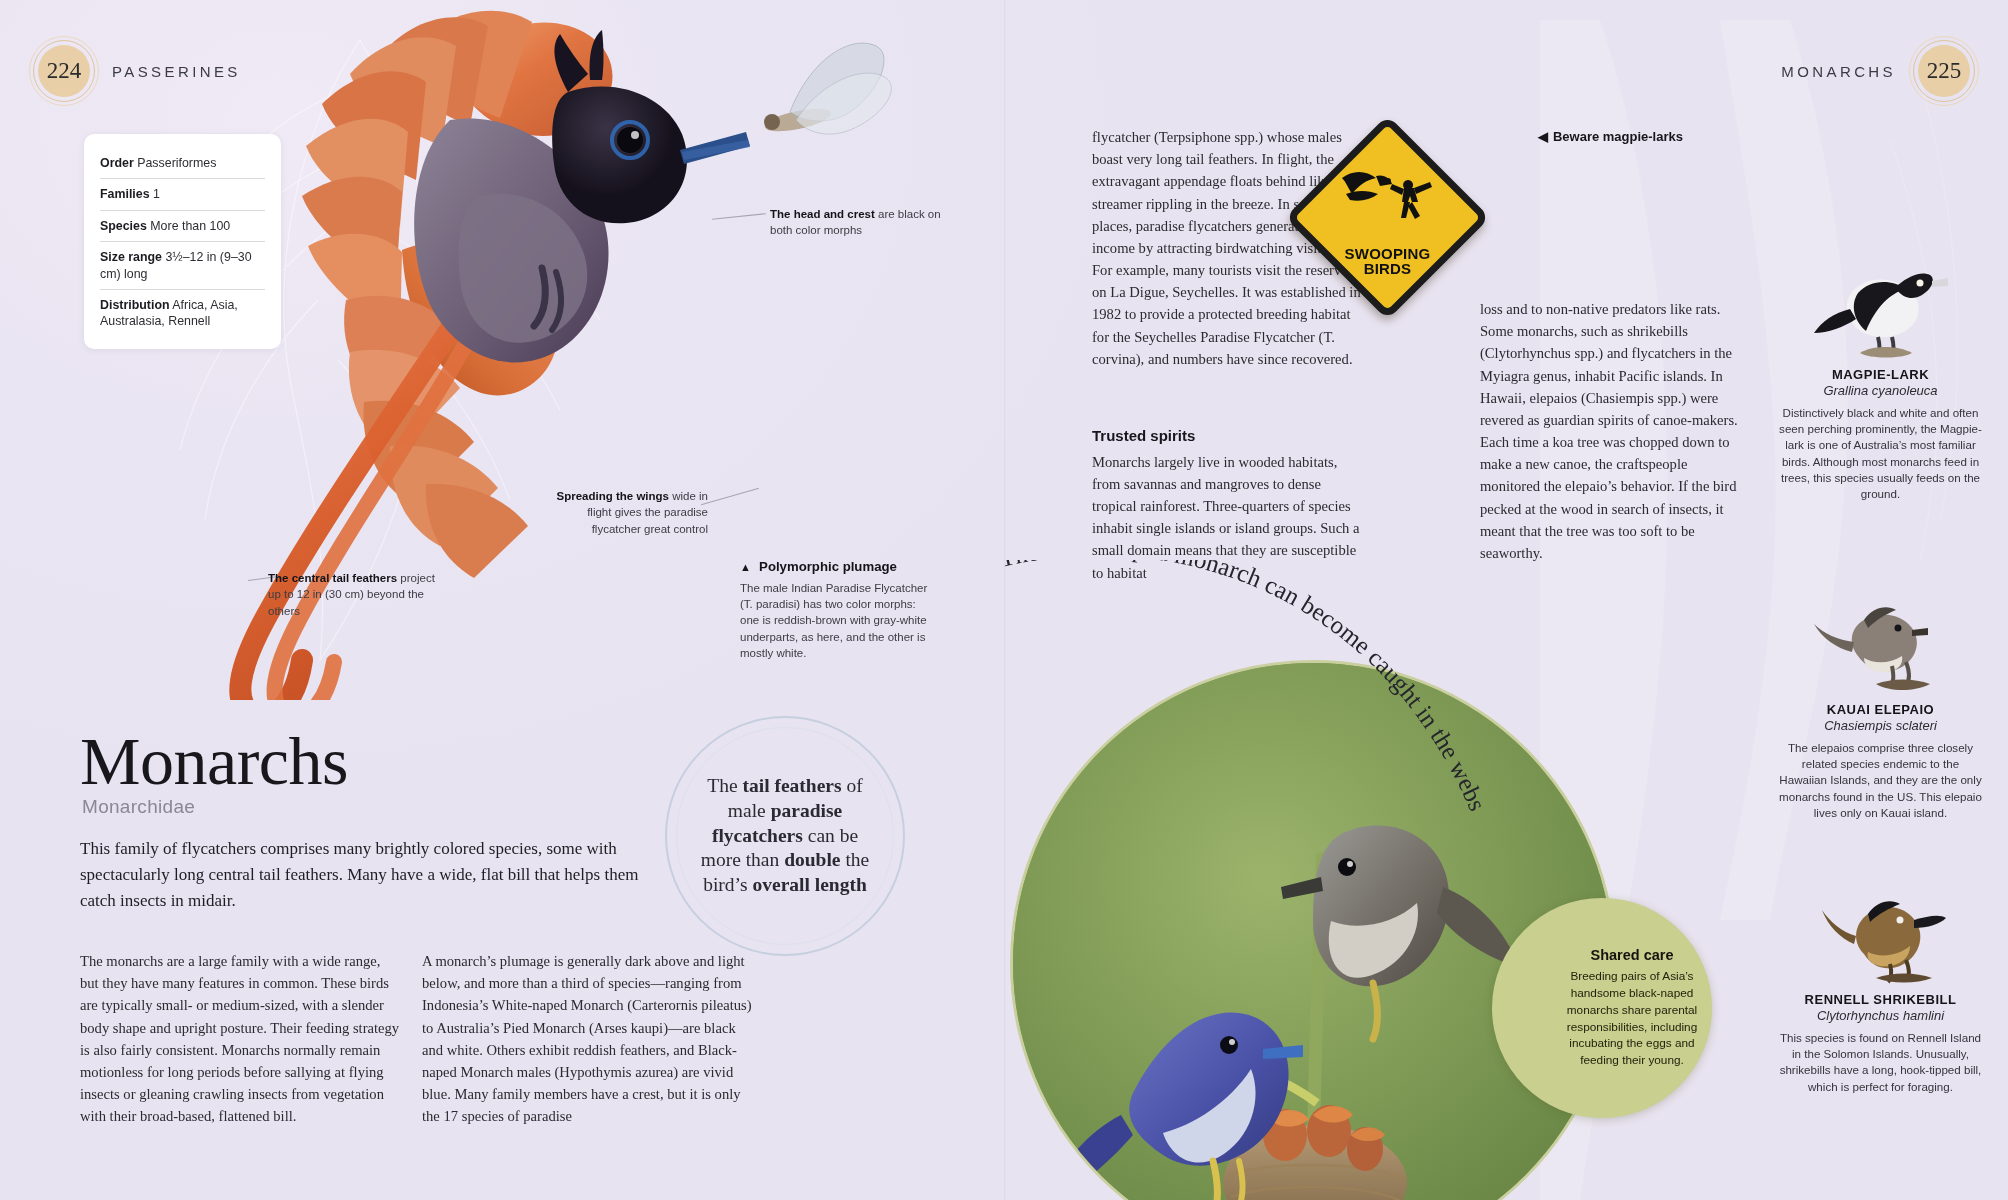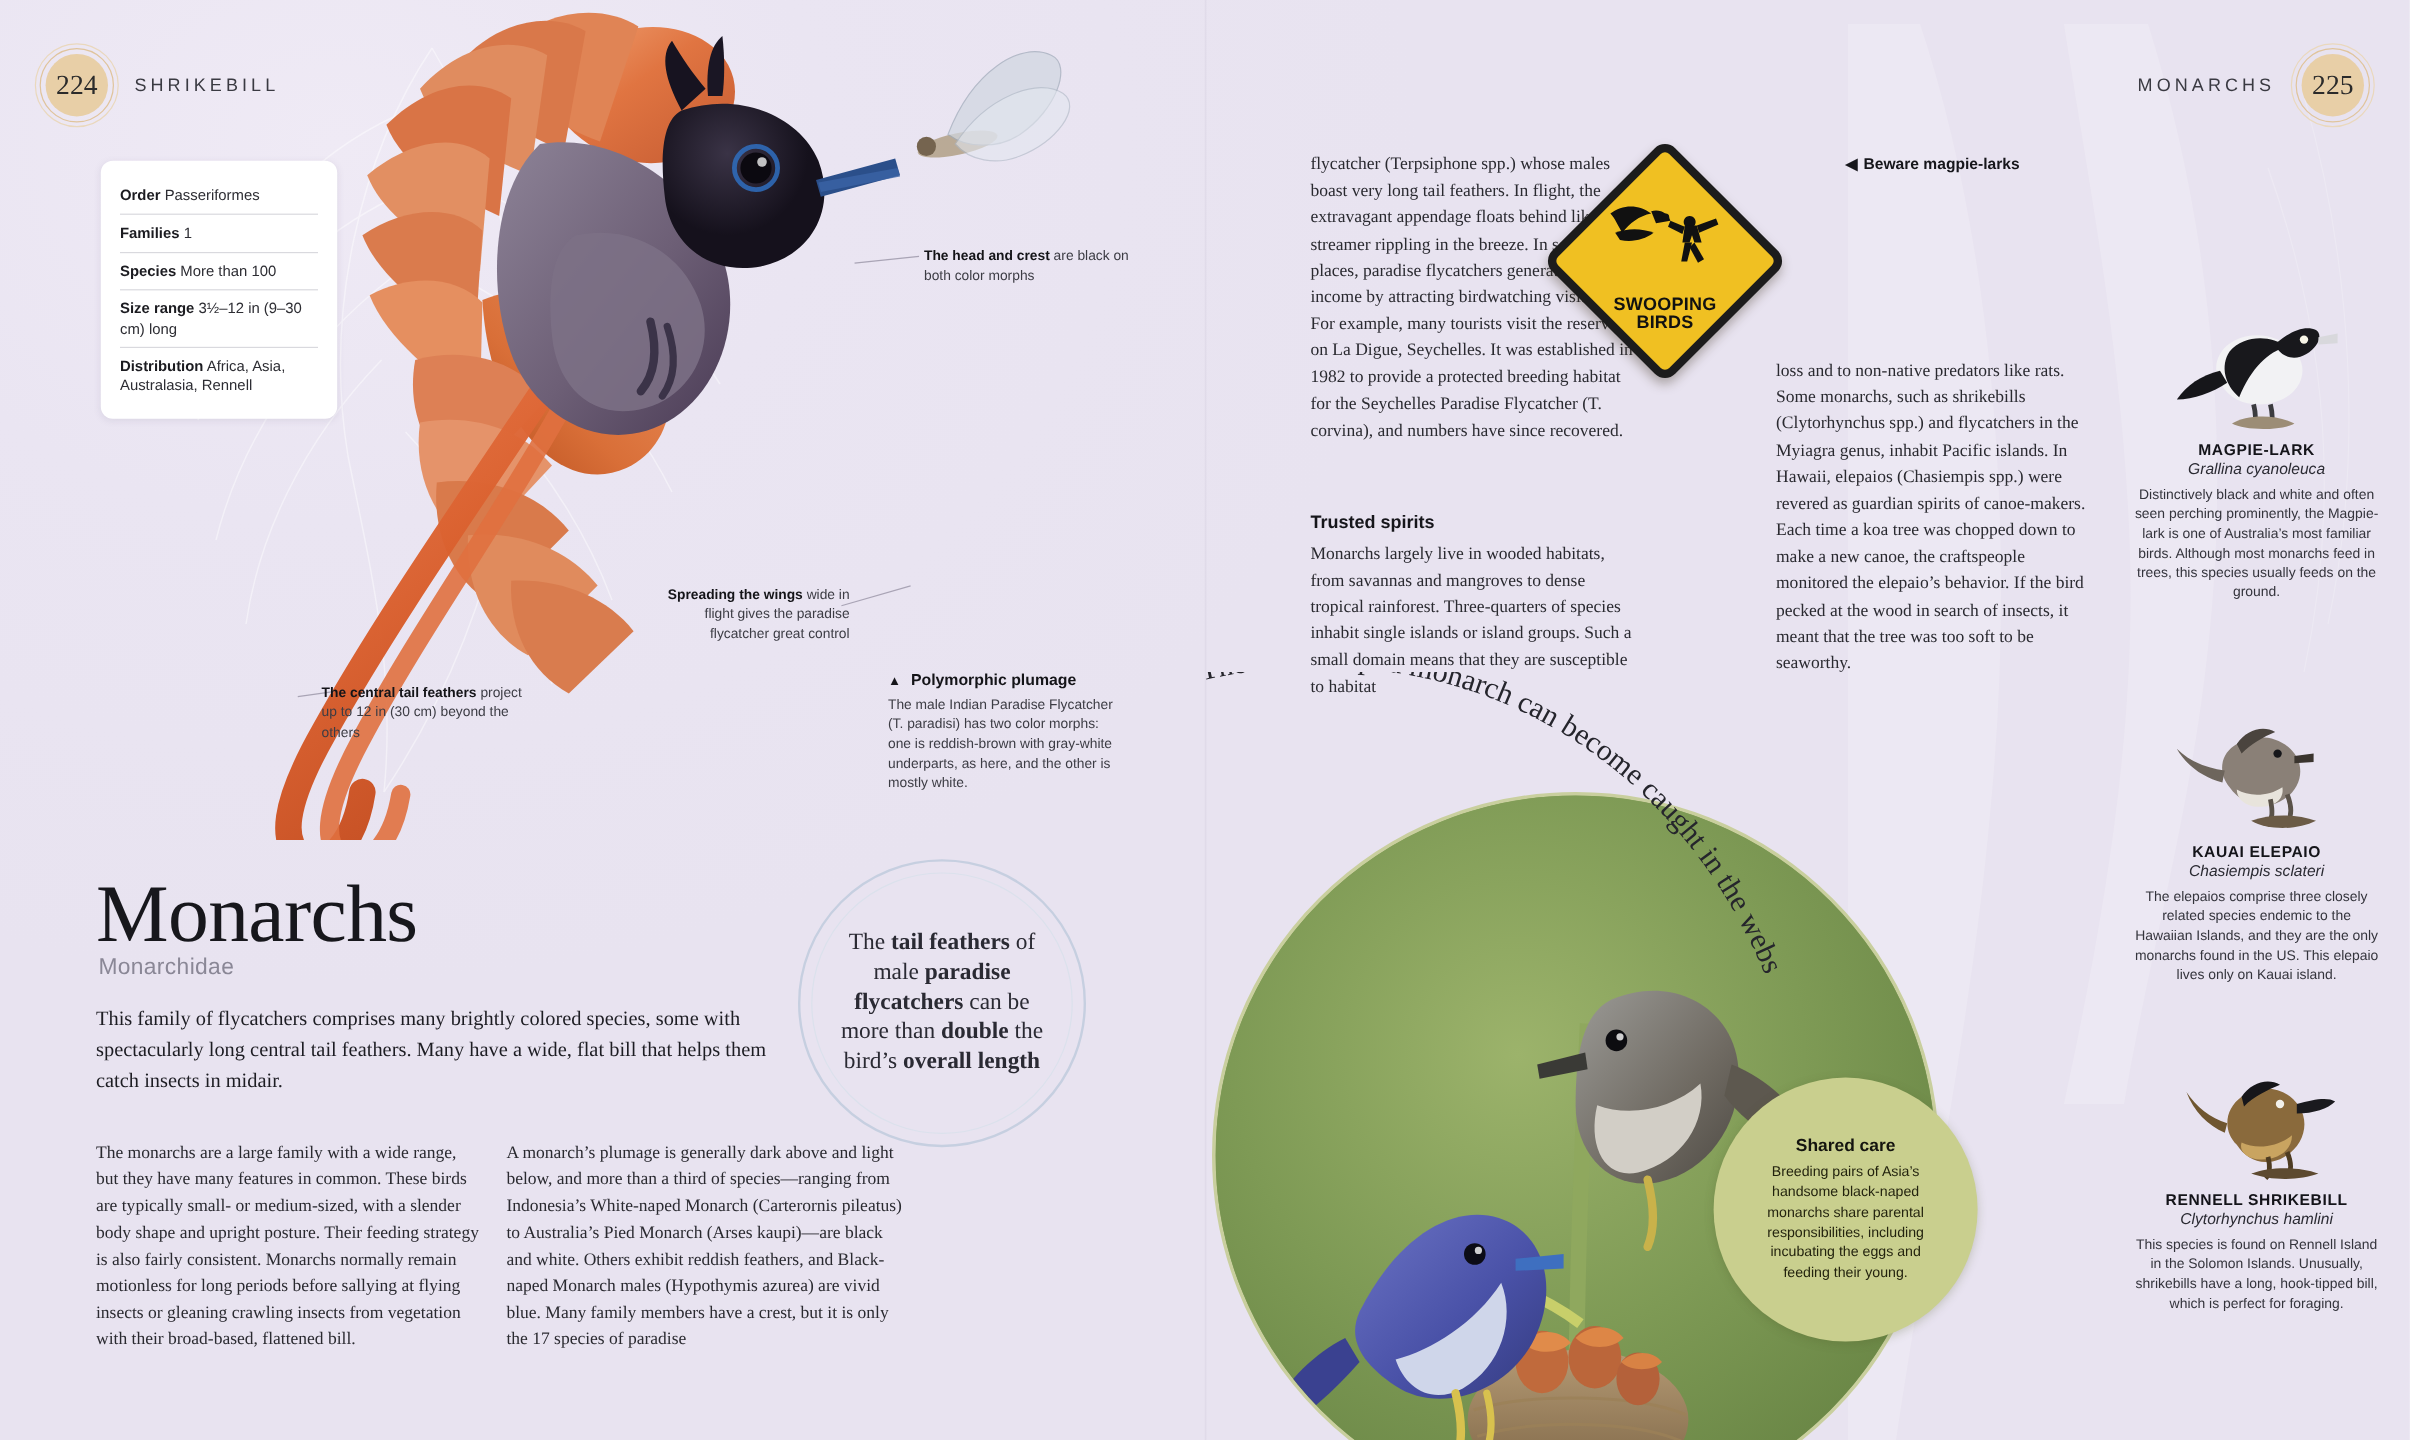--- a/index.html
+++ b/index.html
@@ -129,22 +129,22 @@
     position:absolute;left:1010px;top:660px;width:600px;height:600px;border-radius:50%;
     overflow:hidden;border:3px solid #c9cf9e;background:#7e9a55;
   }
   .nest-circle .sky{position:absolute;inset:0;
     background:radial-gradient(circle at 42% 36%, #9cb36b 0%, #7e9a55 46%, #5d7a3c 100%);}
   
   .arc-wrap{position:absolute;left:930px;top:560px;width:700px;height:420px;pointer-events:none;}
   .arc-wrap text{font-family:"Liberation Serif",serif;font-size:25px;fill:#25252c;}
   
   .care-circle{
-    position:absolute;left:1428px;top:898px;width:220px;height:220px;border-radius:50%;
-    background:#c9cf8e;display:flex;align-items:center;justify-content:center;text-align:center;
+    position:absolute;left:1492px;top:898px;width:220px;height:220px;border-radius:50%;
+    background:#c9cf8e;display:flex;align-items:center;justify-content:flex-end;text-align:center;
     box-shadow:0 2px 8px rgba(80,90,40,.25);
   }
   .care-inner{width:160px;}
   .care-hd{font-weight:700;font-size:14.5px;color:#14140f;margin-bottom:5px;}
   .care-body{font-size:11.8px;line-height:1.42;color:#23230e;}
   
   .species{position:absolute;left:1778px;width:205px;text-align:center;}
   .sp-img{height:116px;display:flex;align-items:flex-end;justify-content:center;}
   .sp-name{font-weight:700;font-size:13px;letter-spacing:.5px;color:#141419;margin-top:6px;}
   .sp-latin{font-style:italic;font-size:13px;color:#2b2b33;margin-top:1px;}
@@ -185,21 +185,21 @@
       <g stroke="#ffffff" stroke-width="1" fill="none" opacity=".6">
         <path d="M380 60 C420 200 430 360 400 500"></path>
         <path d="M350 120 C400 260 410 400 380 540"></path>
       </g>
     </svg>
   </div>
   <div class="gutter"></div>
 
   <div class="folio left">
     <div class="folio-circle">224</div>
-    <div class="folio-label">SHRIKEBILL</div>
+    <div class="folio-label">PASSERINES</div>
   </div>
   <div class="folio right">
     <div class="folio-label">MONARCHS</div>
     <div class="folio-circle">225</div>
   </div>
 
   <div class="infobox">
     <div class="info-row"><b>Order</b> <span>Passeriformes</span></div>
     <div class="info-row"><b>Families</b> <span>1</span></div>
     <div class="info-row"><b>Species</b> <span>More than 100</span></div>

